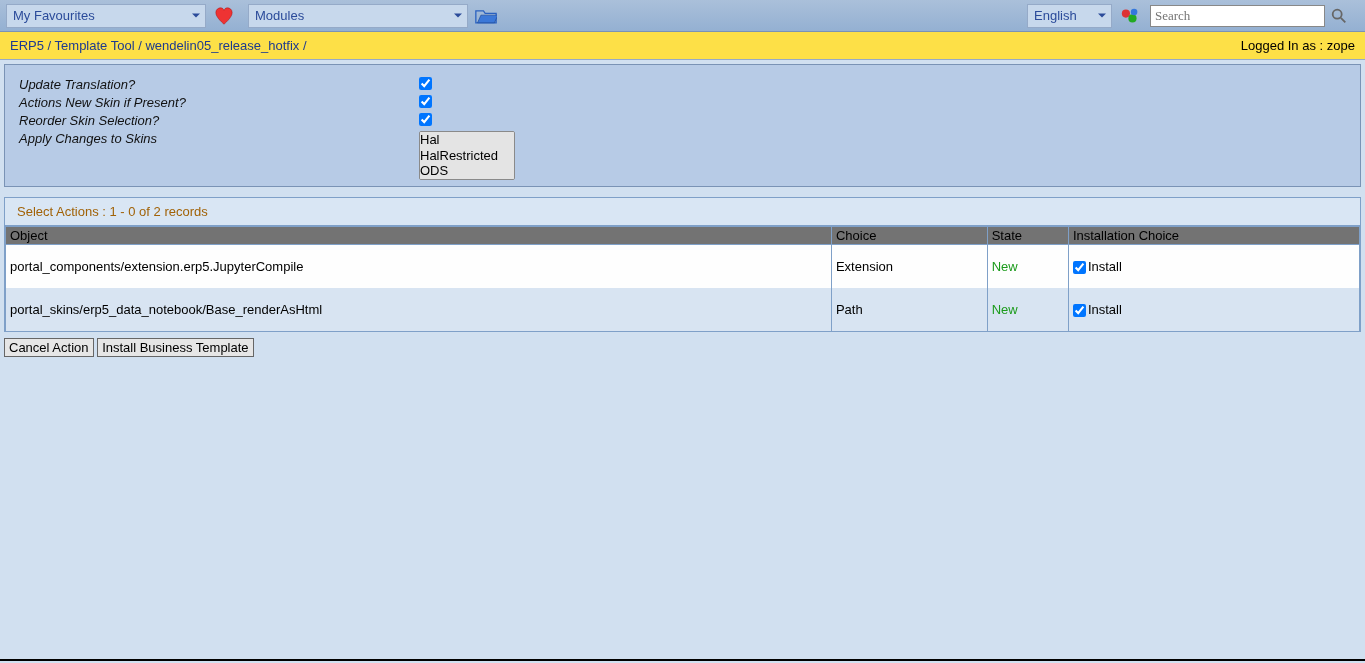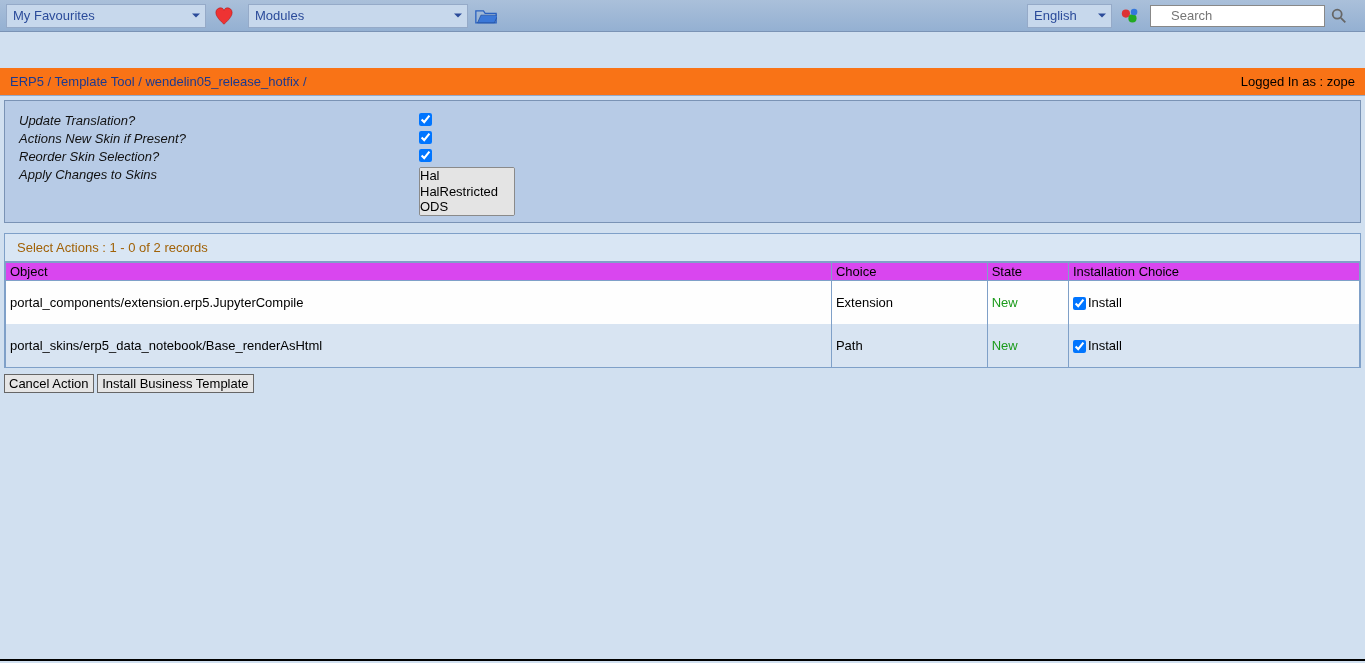--- a/index.html
+++ b/index.html
@@ -44,34 +44,34 @@
   width: 28px;
   height: 24px;
   margin-right: 6px;
   cursor: pointer;
 }
 .topbar-spacer { flex: 1; }
 .search-input {
   height: 22px;
   width: 175px;
   border: 1px solid #888;
-  padding: 0 20px;
+  padding: 0 4px;
   font-size: 13px;
   color: #666;
   background: #fff;
+  font-family: Liberation Serif, serif;
 }
 .breadcrumb-bar {
-  background: #f97316;
+  background: #fde047;
   height: 28px;
   display: flex;
   align-items: center;
   padding: 0 10px;
   color: #1d3a8f;
   border-bottom: 1px solid #95aac8;
-  margin-top: 36px;
 }
 .breadcrumb-bar .spacer { flex: 1; }
 .breadcrumb-bar .login { color: #000; }
 .form-panel {
   background: #b7cbe6;
   border: 1px solid #7a93b5;
   margin: 4px 4px 10px 4px;
   padding: 12px 14px 4px 14px;
 }
 .form-row {
@@ -102,21 +102,21 @@
   border-bottom: 1px solid #7fa0c8;
 }
 .data-table {
   width: 100%;
   border-collapse: collapse;
   font-size: 13px;
 }
 .data-table th {
   text-align: left;
   font-weight: normal;
-  background: #d946ef;
+  background: #737373;
   border: 1px solid #7fa0c8;
   padding: 1px 4px;
   color: #000;
 }
 .data-table td {
   border-left: 1px solid #7fa0c8;
   border-right: 1px solid #7fa0c8;
   padding: 14px 4px;
 }
 .data-table tr.odd td { background: #fefefe; }

